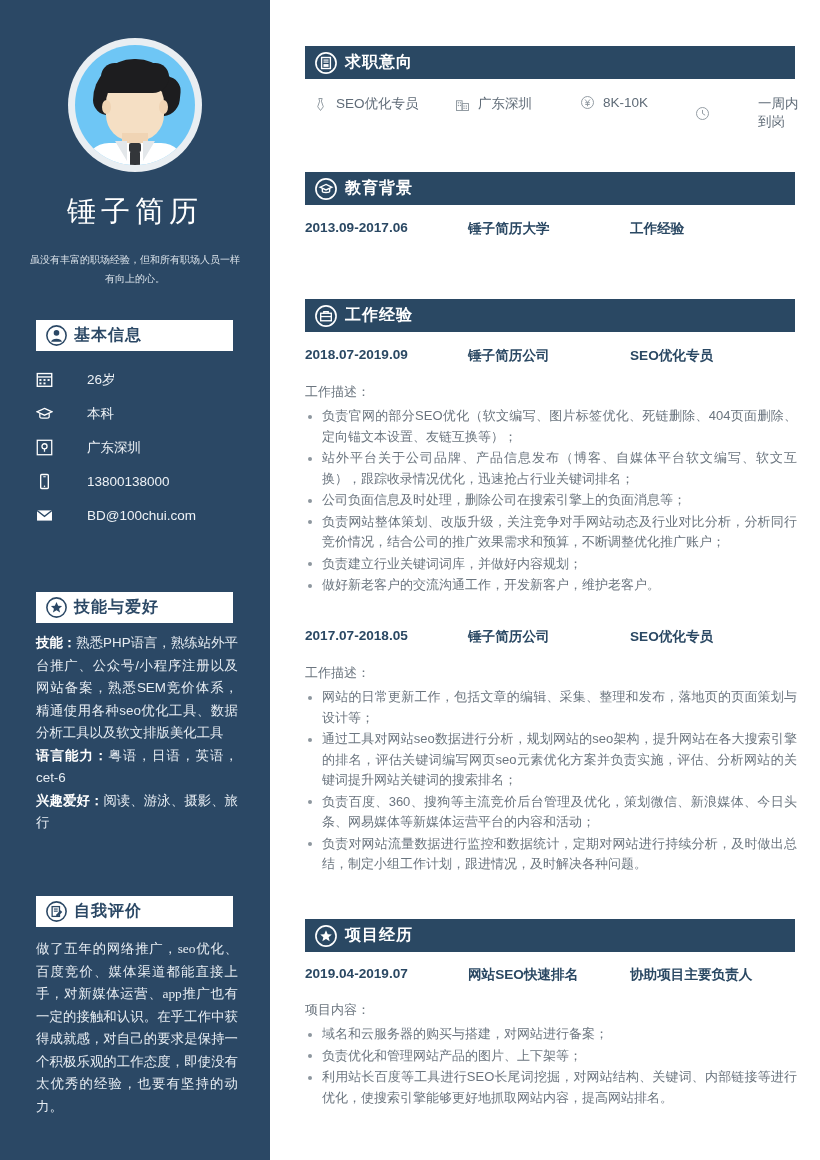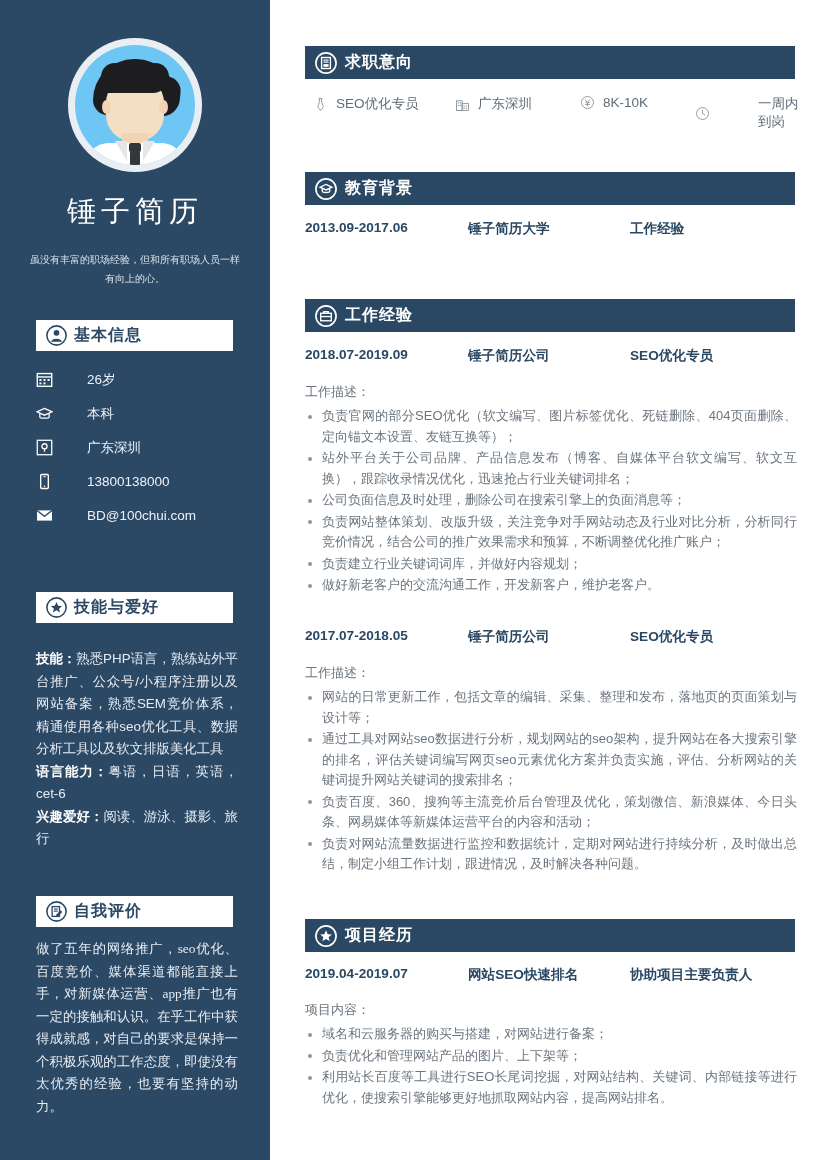--- a/index.html
+++ b/index.html
@@ -244,21 +244,21 @@
 
     <div class="side-sec-title" style="top:592px;">
       <span class="sicon">
         <svg viewBox="0 0 24 24" width="21" height="21">
           <circle cx="12" cy="12" r="11" fill="none" stroke="#2b4865" stroke-width="1.8"></circle>
           <path d="M12 5.6 L13.9 10 L18.4 10.3 L14.9 13.3 L16.1 17.8 L12 15.2 L7.9 17.8 L9.1 13.3 L5.6 10.3 L10.1 10 Z" fill="#2b4865"></path>
         </svg>
       </span>
       <span class="stext">技能与爱好</span>
     </div>
-    <div class="side-body" style="top:648px;">
+    <div class="side-body" style="top:632px;">
       <div><b>技能：</b><span>熟悉PHP语言，熟练站外平台推广、公众号/小程序注册以及网站备案，熟悉SEM竞价体系，精通使用各种seo优化工具、数据分析工具以及软文排版美化工具</span></div>
       <div><b>语言能力：</b><span>粤语，日语，英语，cet-6</span></div>
       <div><b>兴趣爱好：</b><span>阅读、游泳、摄影、旅行</span></div>
     </div>
 
     <div class="side-sec-title" style="top:896px;">
       <span class="sicon">
         <svg viewBox="0 0 24 24" width="21" height="21">
           <circle cx="12" cy="12" r="11" fill="none" stroke="#2b4865" stroke-width="1.8"></circle>
           <rect x="7" y="6.4" width="8.4" height="11.2" fill="none" stroke="#2b4865" stroke-width="1.5"></rect>

